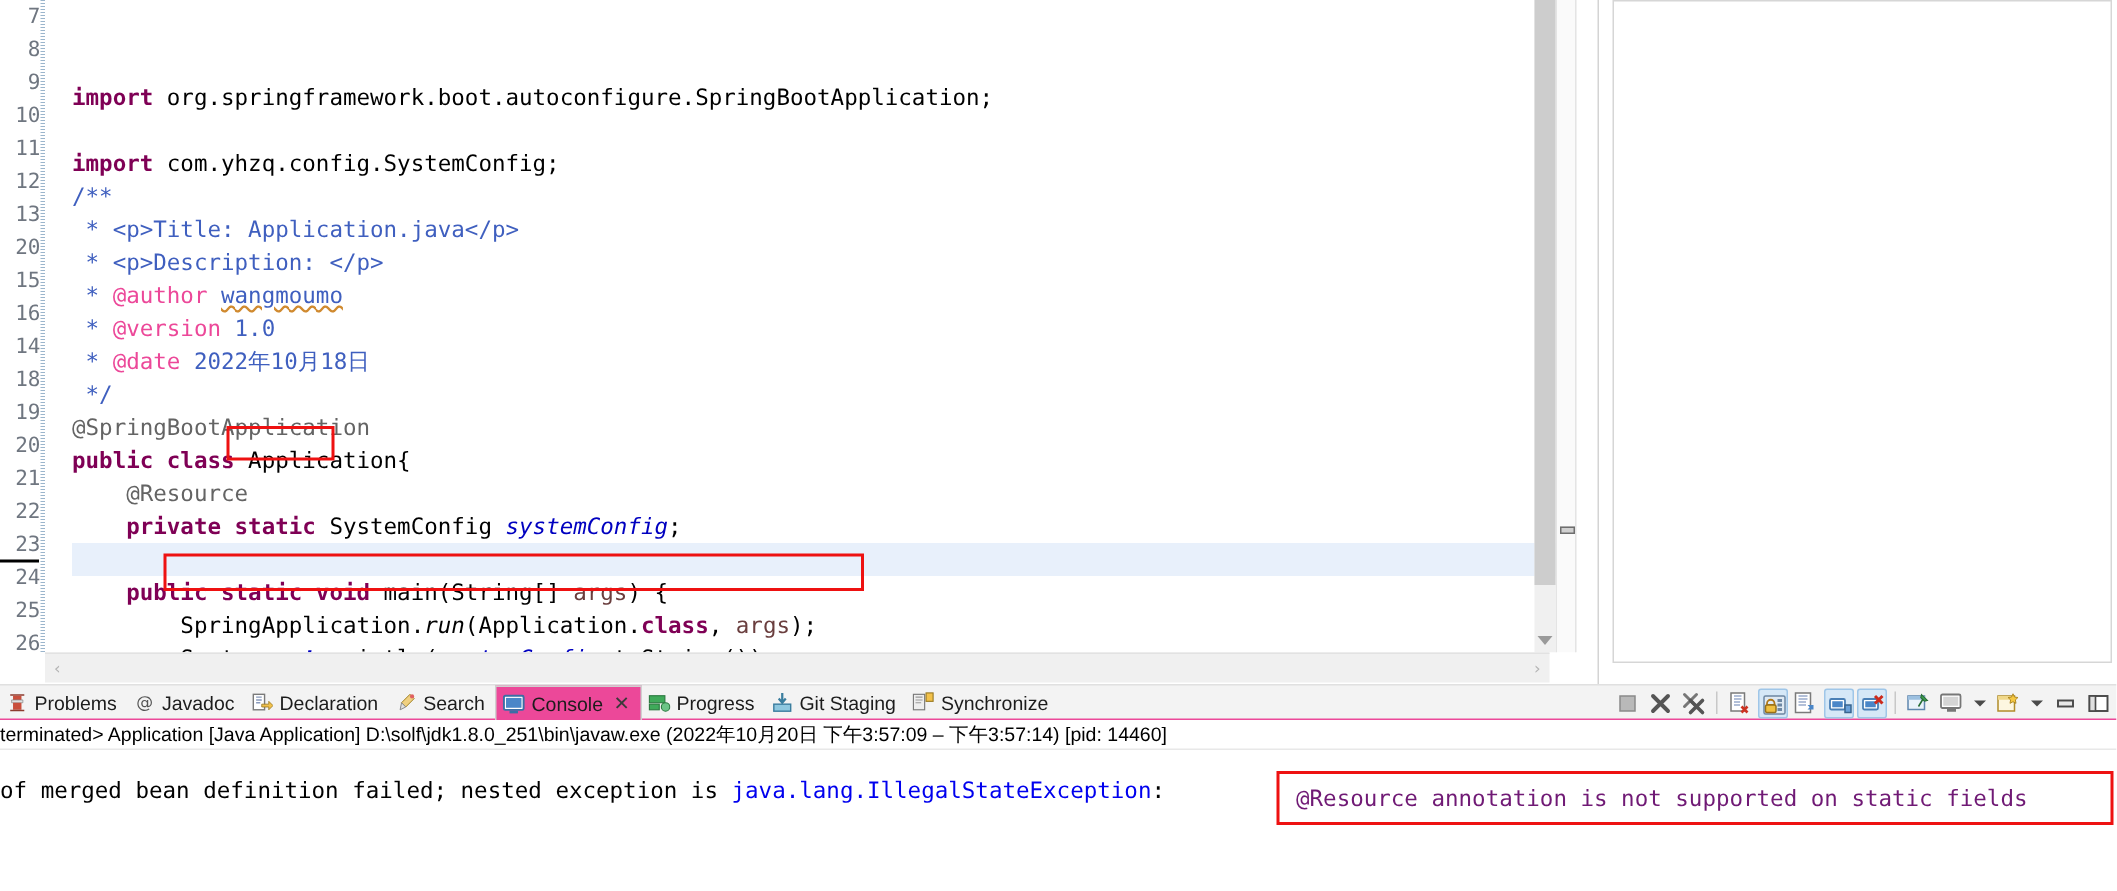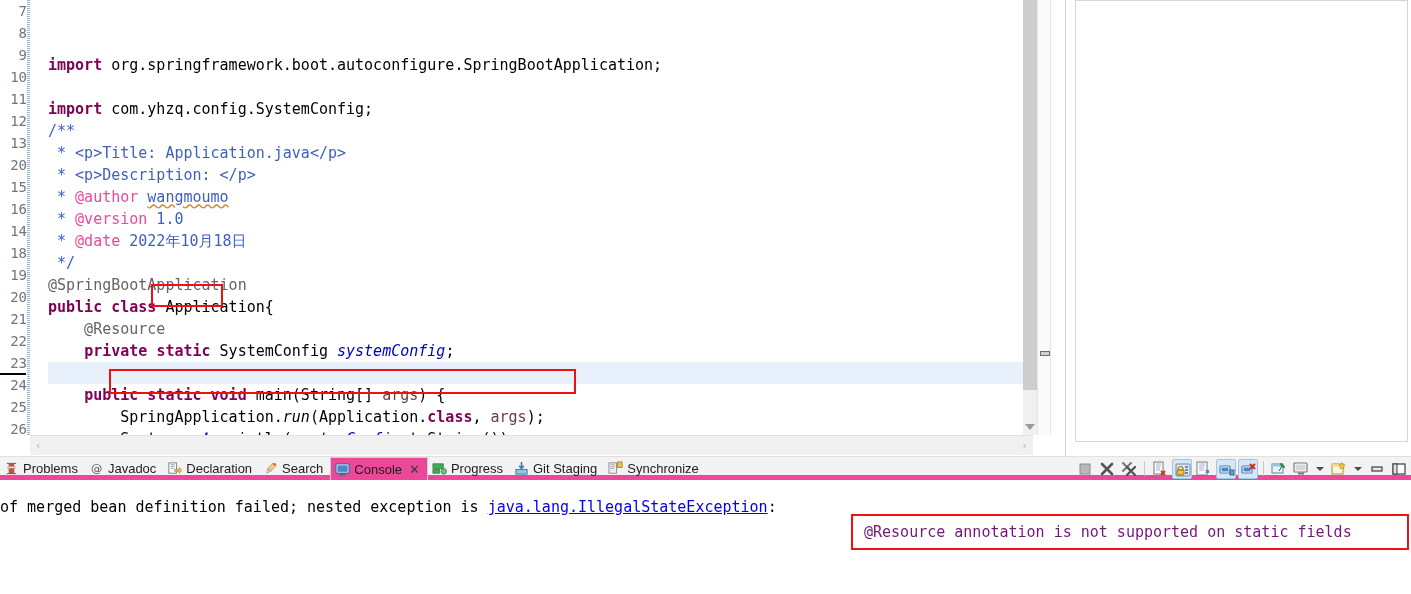--- a/index.html
+++ b/index.html
@@ -225,21 +225,21 @@
     width: 1411px;
     height: 138px;
     background: #ffffff;
   }
 
   .tabbar {
     position: relative;
     height: 24px;
     background: #f3f3f3;
     border-top: 1px solid #e0e0e0;
-    border-bottom: 5px solid #ec4899;
+    border-bottom: 1px solid #ec4899;
     box-sizing: border-box;
   }
   .tabs {
     position: absolute;
     left: 0; top: 0;
     height: 23px;
     display: flex;
     align-items: stretch;
   }
   .tab {
@@ -331,21 +331,20 @@
   .outline1 {
     position: absolute;
     left: 0; top: 16px;
     height: 22px;
     line-height: 22px;
     white-space: nowrap;
     color: #000000;
   }
   .exlink {
     color: #0000ee;
-    text-decoration: underline;
     margin-top: 42px;
   }
   .redbox-console {
     position: absolute;
     left: 851px;
     top: 514px;
     width: 558px;
     height: 36px;
     border: 2px solid #ee1111;
     box-sizing: border-box;
@@ -602,20 +601,21 @@
           </span>
           <span class="tbtn">
             <span style="display:block;padding:2px"><svg width="16" height="16" viewBox="0 0 16 16">
                 <rect x="2" y="3" width="12" height="10" fill="#fff" stroke="#4a4a4a" stroke-width="1.3"></rect>
                 <rect x="2" y="3" width="4" height="10" fill="#e0e0e0" stroke="#4a4a4a" stroke-width="1.1"></rect>
               </svg></span>
           </span>
         </div>
     </div>
 
+    <div class="statusline">terminated&gt; Application [Java Application] D:\solf\jdk1.8.0_251\bin\javaw.exe  (2022年10月20日 下午3:57:09 – 下午3:57:14) [pid: 14460]</div>
 
     <div class="console-out">
       <div class="outline1">
         <span>of merged bean definition failed; nested exception is </span><span class="exlink">java.lang.IllegalStateException</span><span>:</span>
       </div>
     </div>
   </div>
 
   <div class="redbox-console"></div>
   <div class="redtext">@Resource annotation is not supported on static fields</div>

